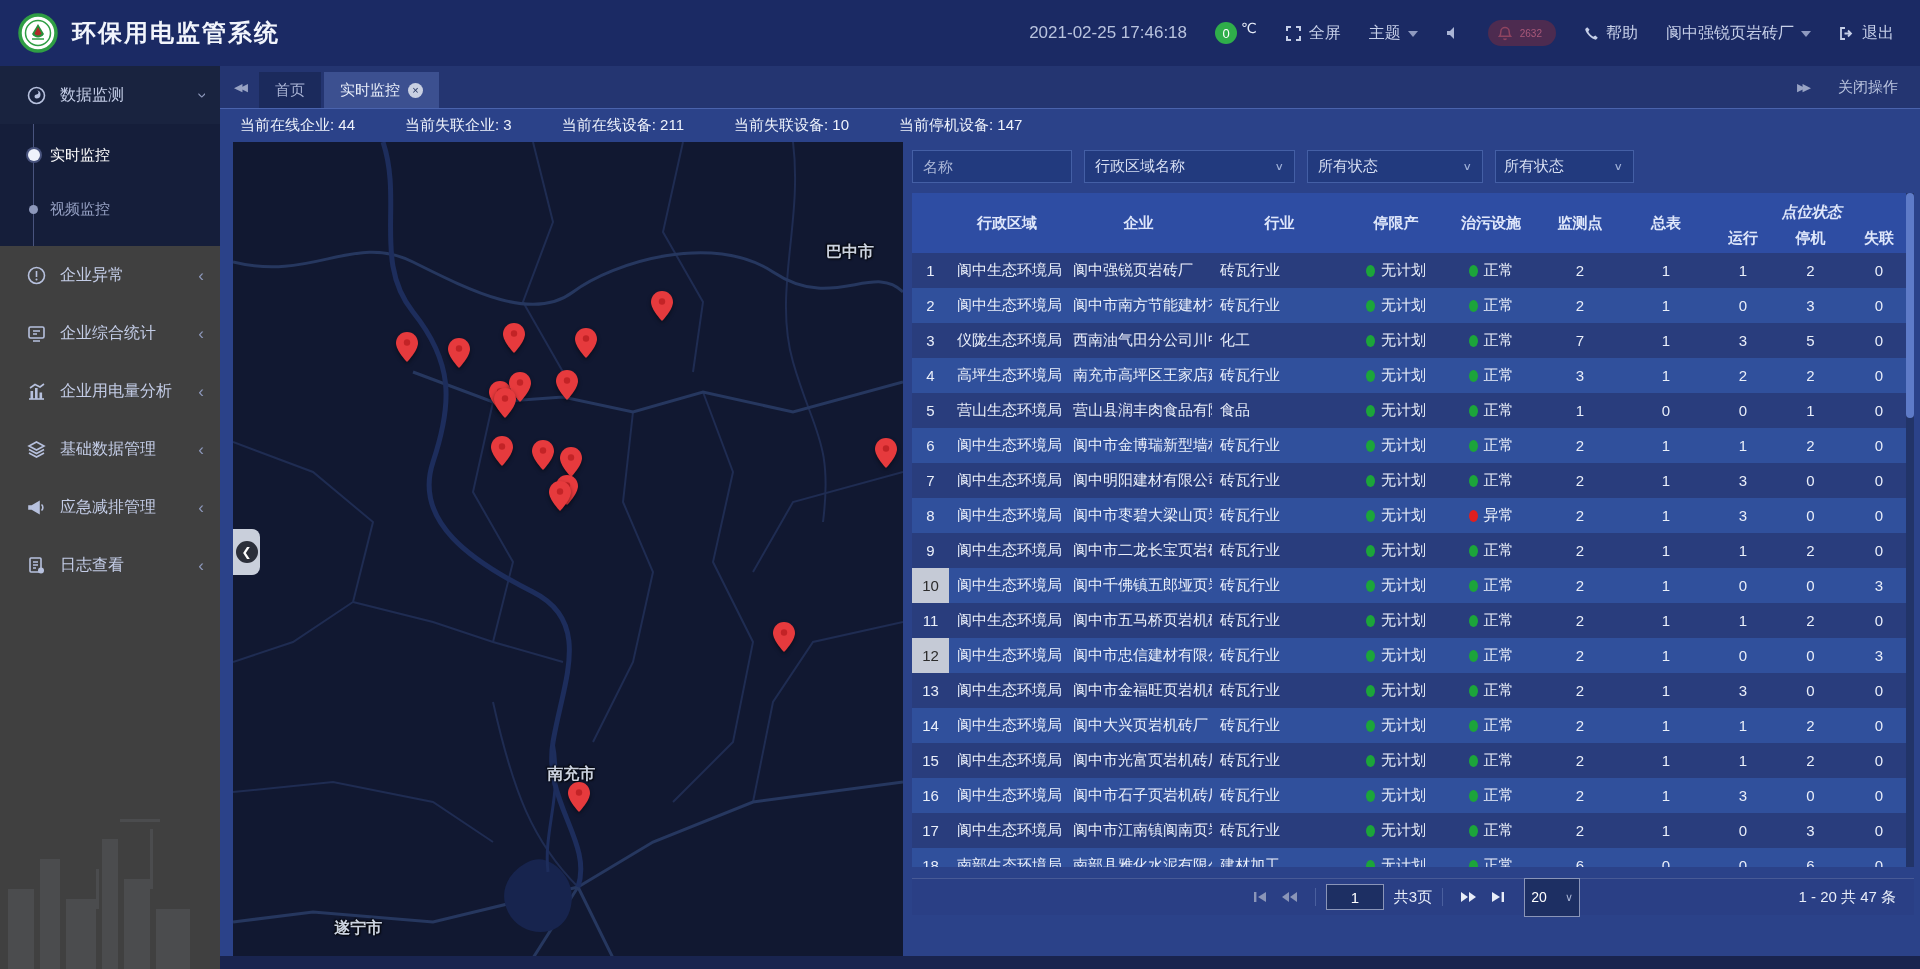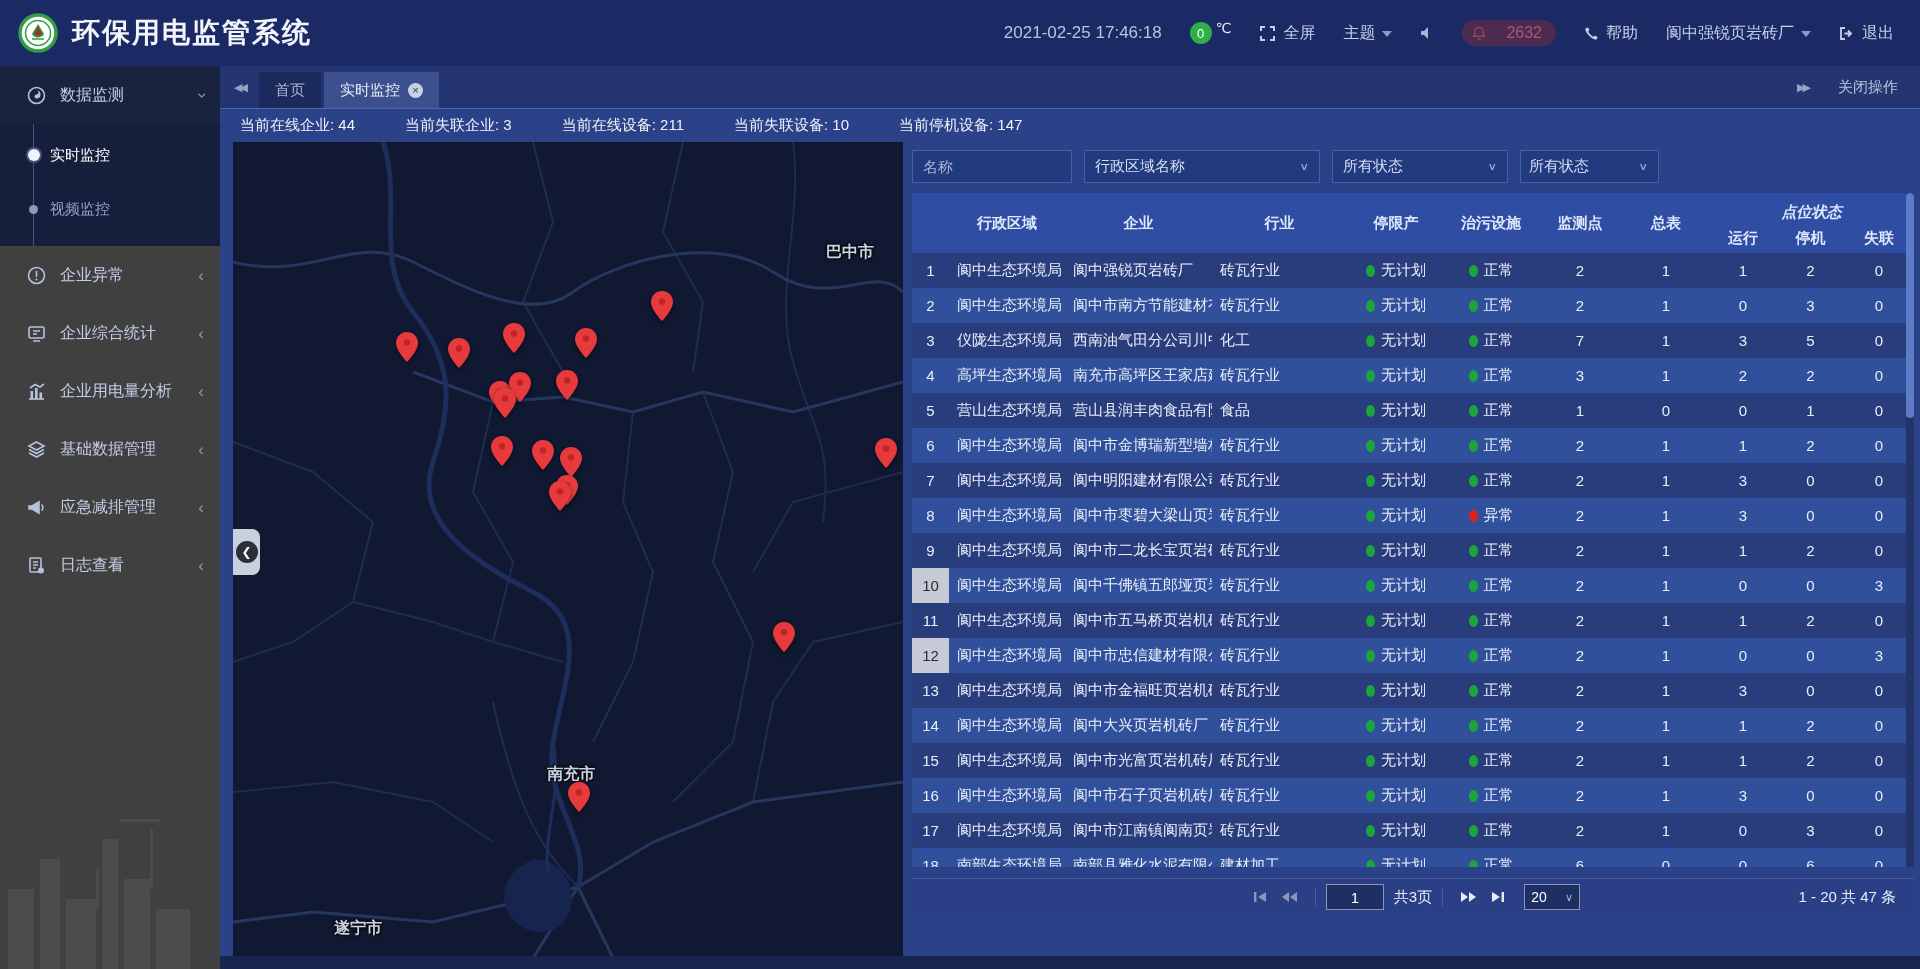--- a/index.html
+++ b/index.html
@@ -5,34 +5,34 @@
   * { margin:0; padding:0; box-sizing:border-box; }
   html,body { width:1920px; height:969px; overflow:hidden; background:#1b2a64;
     font-family:"Liberation Sans","DejaVu Sans",sans-serif; }
   .page { position:relative; width:1920px; height:969px; }
 
   
   .topbar { position:absolute; top:0; left:0; right:0; height:66px; background:#1b2a64;
     display:flex; align-items:center; justify-content:space-between; padding:0 26px 0 18px; z-index:5; }
   .brand { display:flex; align-items:center; gap:14px; }
   .logo { width:40px; height:40px; display:block; }
-  .app-title { color:#f2f5fc; font-size:28px; font-weight:bold; letter-spacing:2px; }
+  .app-title { color:#f2f5fc; font-size:24px; font-weight:bold; letter-spacing:2px; }
   .topbar-right { display:flex; align-items:center; gap:28px; color:#c6cfe8; font-size:16px; }
   .datetime { color:#b9c3de; font-size:17px; }
   .temp { display:flex; align-items:flex-start; gap:4px; }
   .temp-circle { width:22px; height:22px; border-radius:50%; background:#2fae4a; color:#fff;
     font-size:13px; display:flex; align-items:center; justify-content:center; }
   .temp-unit { color:#e8edf8; font-size:14px; margin-top:-2px; }
   .hbtn { display:flex; align-items:center; gap:7px; color:#c6cfe8; background:none; border:none;
     font-size:16px; cursor:pointer; font-family:inherit; }
   .hbtn svg { display:block; }
   .caret { width:0; height:0; border-left:5px solid transparent; border-right:5px solid transparent;
     border-top:6px solid #8f9ac0; margin-top:2px; }
-  .notif { display:flex; align-items:center; gap:20px; background:#4d2b50; border-radius:13px;
-    height:26px; padding:0 14px 0 10px; color:#a85879; font-size:16px; cursor:pointer; }
+  .notif { display:flex; align-items:center; gap:8px; background:#4d2b50; border-radius:13px;
+    height:26px; padding:0 14px 0 10px; color:#a85879; font-size:10px; cursor:pointer; }
 
   
   .sidebar { position:absolute; top:66px; left:0; width:220px; bottom:0; background:#404040; overflow:hidden; z-index:4; }
   .menu-group.active { background:#19233f; }
   .menu-section { height:58px; display:flex; align-items:center; padding-left:27px; gap:14px;
     color:#c3cce6; font-size:16px; position:relative; cursor:pointer; }
   .menu-section .chev { position:absolute; right:16px; color:#8d98bb; font-size:17px; line-height:1; }
   .menu-section .chev.down { transform:rotate(-90deg); }
   .submenu { position:relative; padding:4px 0 10px 0; background:#151e3a; }
   .submenu .vline { position:absolute; left:33px; top:0; bottom:0; width:1px; background:#49547e; }
@@ -78,21 +78,21 @@
 
   
   .table-panel { flex:1; margin-left:9px; position:relative; }
   .filters { display:flex; margin-top:8px; height:33px; gap:12px; }
   .f-input { width:160px; height:33px; background:#223a7e; border:1px solid #445fa5; color:#d7dff2;
     font-size:15px; padding:0 10px; font-family:inherit; }
   .f-input::placeholder { color:#aab6d6; }
   .f-select { height:33px; background:#223a7e; border:1px solid #445fa5; color:#d7dff2; font-size:15px;
     display:flex; align-items:center; justify-content:space-between; padding:0 10px; cursor:pointer; }
   .f-select .sel-caret { color:#9fb0d8; font-size:13px; transform:scaleY(.8); }
-  .w-region { width:236px; } .w-industry { width:176px; } .w-status { width:139px;padding-left:8px; }
+  .w-region { width:211px; } .w-industry { width:176px; } .w-status { width:139px;padding-left:8px; }
 
   .grid { display:grid; grid-template-columns:37px 116px 147px 135px 98px 92px 86px 86px 68px 67px 1fr; }
   .thead { margin-top:10px; height:60px; background:#2e4da3; color:#dfe7fa; font-size:15px; font-weight:bold;
     grid-template-rows:30px 30px; }
   .thead .hcell { grid-row:1 / span 2; display:flex; align-items:center; justify-content:center; }
   .thead .hgroup { grid-column:9 / span 3; grid-row:1; display:flex; align-items:flex-end;
     justify-content:center; font-style:italic; padding-bottom:1px; }
   .thead .hsub { grid-row:2; display:flex; align-items:center; justify-content:center; }
   .tbody { height:614px; overflow:hidden; }
   .trow { height:35px; align-items:center; color:#e9eef9; font-size:15px; cursor:pointer; }
@@ -109,21 +109,21 @@
 
   .v-scroll { position:absolute; right:0; top:51px; width:8px; height:674px; background:#223468; }
   .v-thumb { position:absolute; top:0; left:0; right:0; height:225px; background:#5e7bc8; border-radius:4px; cursor:pointer; }
 
   .pager { height:37px; margin-top:11px; background:#2a3f85; border-top:1px solid rgba(255,255,255,.14);
     display:flex; align-items:center; justify-content:center; position:relative; color:#e8edf8; font-size:15px; }
   .pgbtn { background:none; border:none; cursor:pointer; display:flex; align-items:center; padding:0 7px; }
   .pg-divider { width:1px; height:18px; background:#4a5f9e; margin:0 10px; }
   .pg-input { width:58px; height:26px; background:#1d2f63; border:1px solid #8a95b8; color:#fff;
     text-align:center; font-size:15px; font-family:inherit; margin-right:10px; }
-  .pg-select { width:56px; height:26px; background:#1d2f63; border:1px solid #8a95b8; color:#fff;
+  .pg-select { width:56px; height:39px; background:#1d2f63; border:1px solid #8a95b8; color:#fff;
     display:flex; align-items:center; justify-content:space-between; padding:0 6px; margin-left:12px; cursor:pointer; font-size:14px; }
   .pg-range { position:absolute; right:18px; }
 </style>
 </head>
 <body>
 
 <div class="page">
 
   <header class="topbar">
     <div class="brand">

